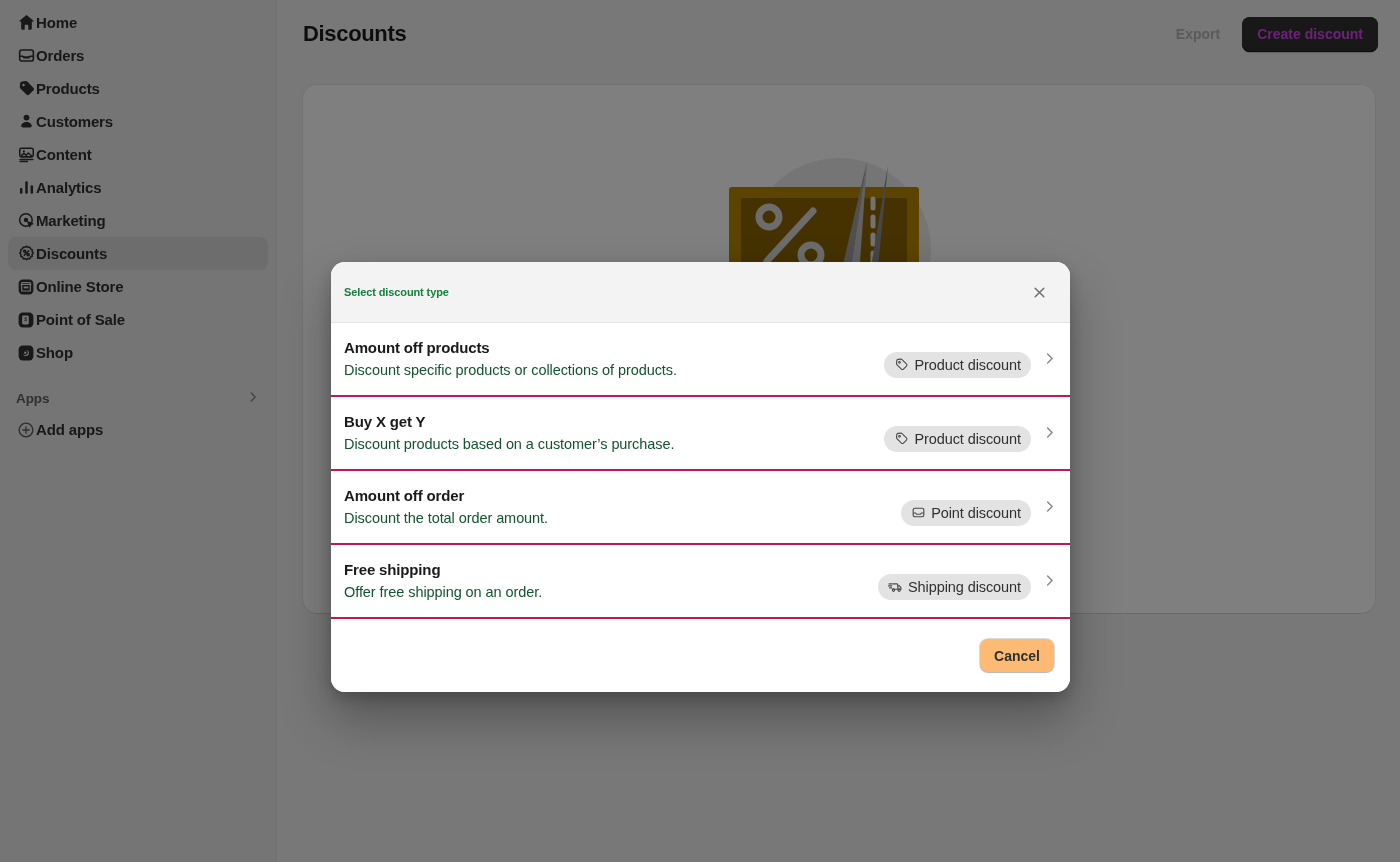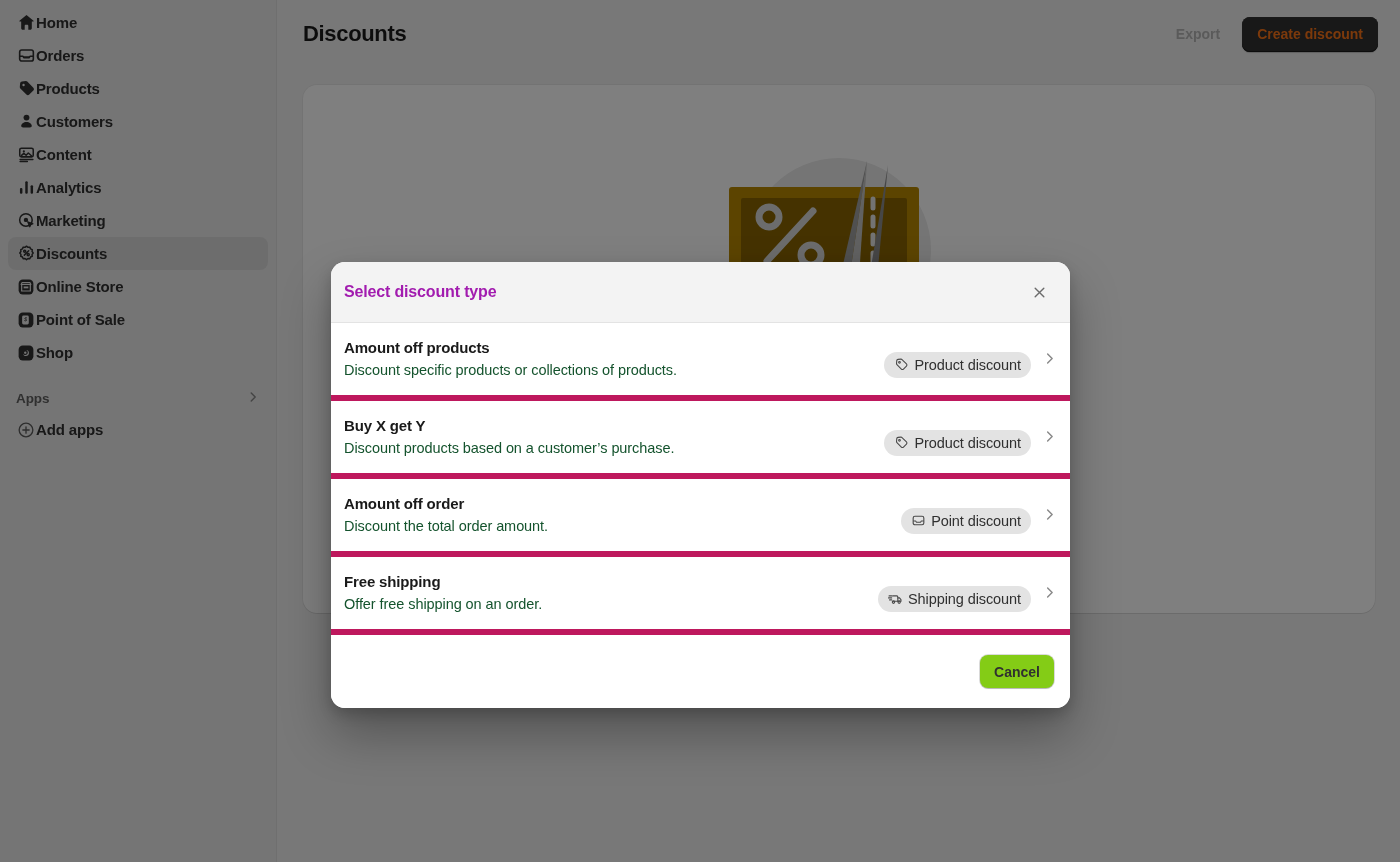--- a/index.html
+++ b/index.html
@@ -92,21 +92,21 @@
     background: transparent;
     color: #b5b5b5;
     font-size: 14px; font-weight: 650;
     font-family: inherit;
     cursor: default;
   }
   .btn-primary {
     height: 35px; padding: 0 15px;
     border: none; border-radius: 8px;
     background: #303030;
-    color: #f97316;
+    color: #d946ef;
     font-size: 14px; font-weight: 650;
     font-family: inherit;
     cursor: pointer;
     box-shadow: 0 -1px 0 0 #1a1a1a inset, 0 0 0 1px #333 inset, 0 1px 1px rgba(0,0,0,.2);
   }
 
   
   #empty-card {
     position: absolute;
     left: 26px; top: 85px;
@@ -139,39 +139,39 @@
     overflow: hidden;
   }
   #modal-header {
     height: 61px;
     background: #f3f3f3;
     border-bottom: 1px solid #e3e3e3;
     display: flex; align-items: center;
     padding: 0 16px 0 13px;
   }
   #modal-title {
-    font-size: 16px; font-weight: 700;
-    color: #a21caf;
+    font-size: 11px; font-weight: 700;
+    color: #15803d;
     letter-spacing: -0.01em;
   }
   #modal-close {
     margin-left: auto;
     width: 30px; height: 30px;
     display: flex; align-items: center; justify-content: center;
     border: none; background: transparent;
     border-radius: 8px;
     cursor: pointer;
     color: #6b6b6b;
   }
 
   #option-list { display: block; }
   .option-row {
     display: flex; align-items: center;
     padding: 16px 13px 17px 13px;
-    border-bottom: 6px solid #be185d;
+    border-bottom: 2px solid #be185d;
     cursor: pointer;
     background: #fff;
   }
   .option-text { display: flex; flex-direction: column; gap: 6px; }
   .option-title {
     font-size: 15px; font-weight: 700;
     color: #1a1a1a; letter-spacing: -0.01em;
   }
   .option-desc {
     font-size: 14.5px; font-weight: 400;
@@ -201,21 +201,21 @@
   .row-chev { color: #8a8a8a; display: flex; align-items:center; }
 
   #modal-footer {
     height: 73px;
     display: flex; align-items: center; justify-content: flex-end;
     padding: 0 16px;
     background: #fff;
   }
   .btn-secondary {
     height: 33px; padding: 0 14px;
-    background: #84cc16;
+    background: #fdba74;
     border: none;
     border-radius: 8px;
     color: #303030;
     font-size: 14px; font-weight: 650;
     font-family: inherit;
     cursor: pointer;
     box-shadow: 0 0 0 1px rgba(0,0,0,.14), 0 1px 1px rgba(0,0,0,.10), 0 1px 0 rgba(0,0,0,.06);
   }
 </style>
 </head>

